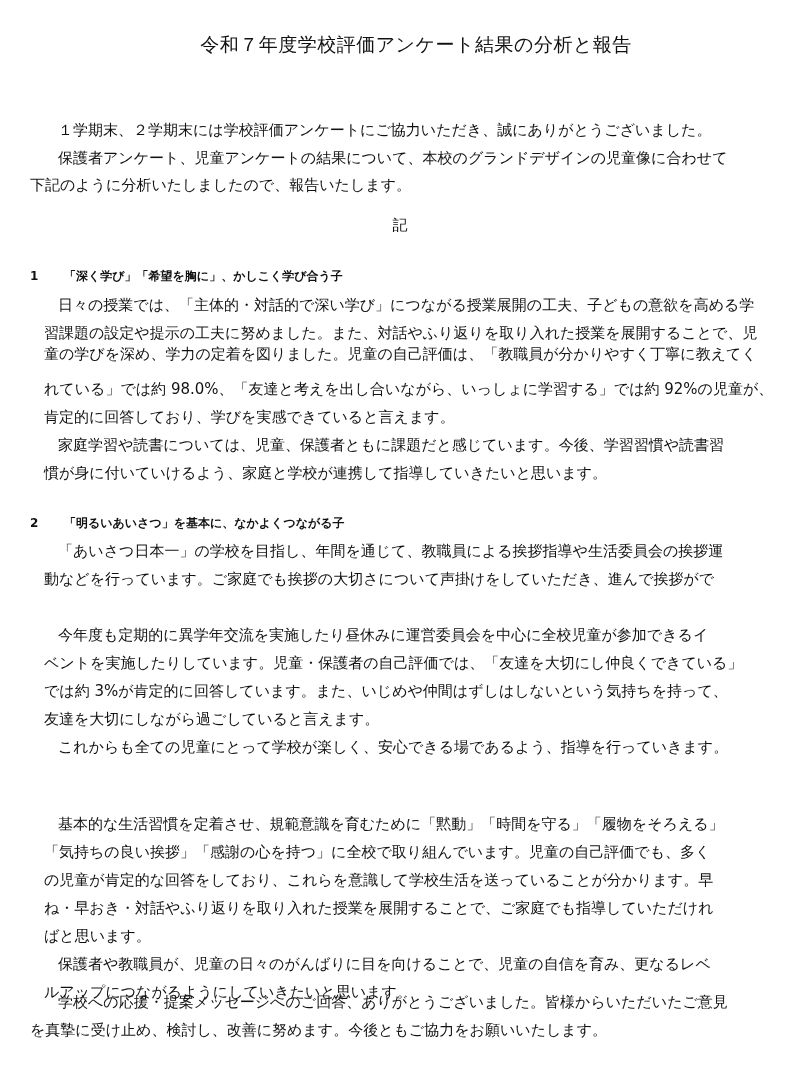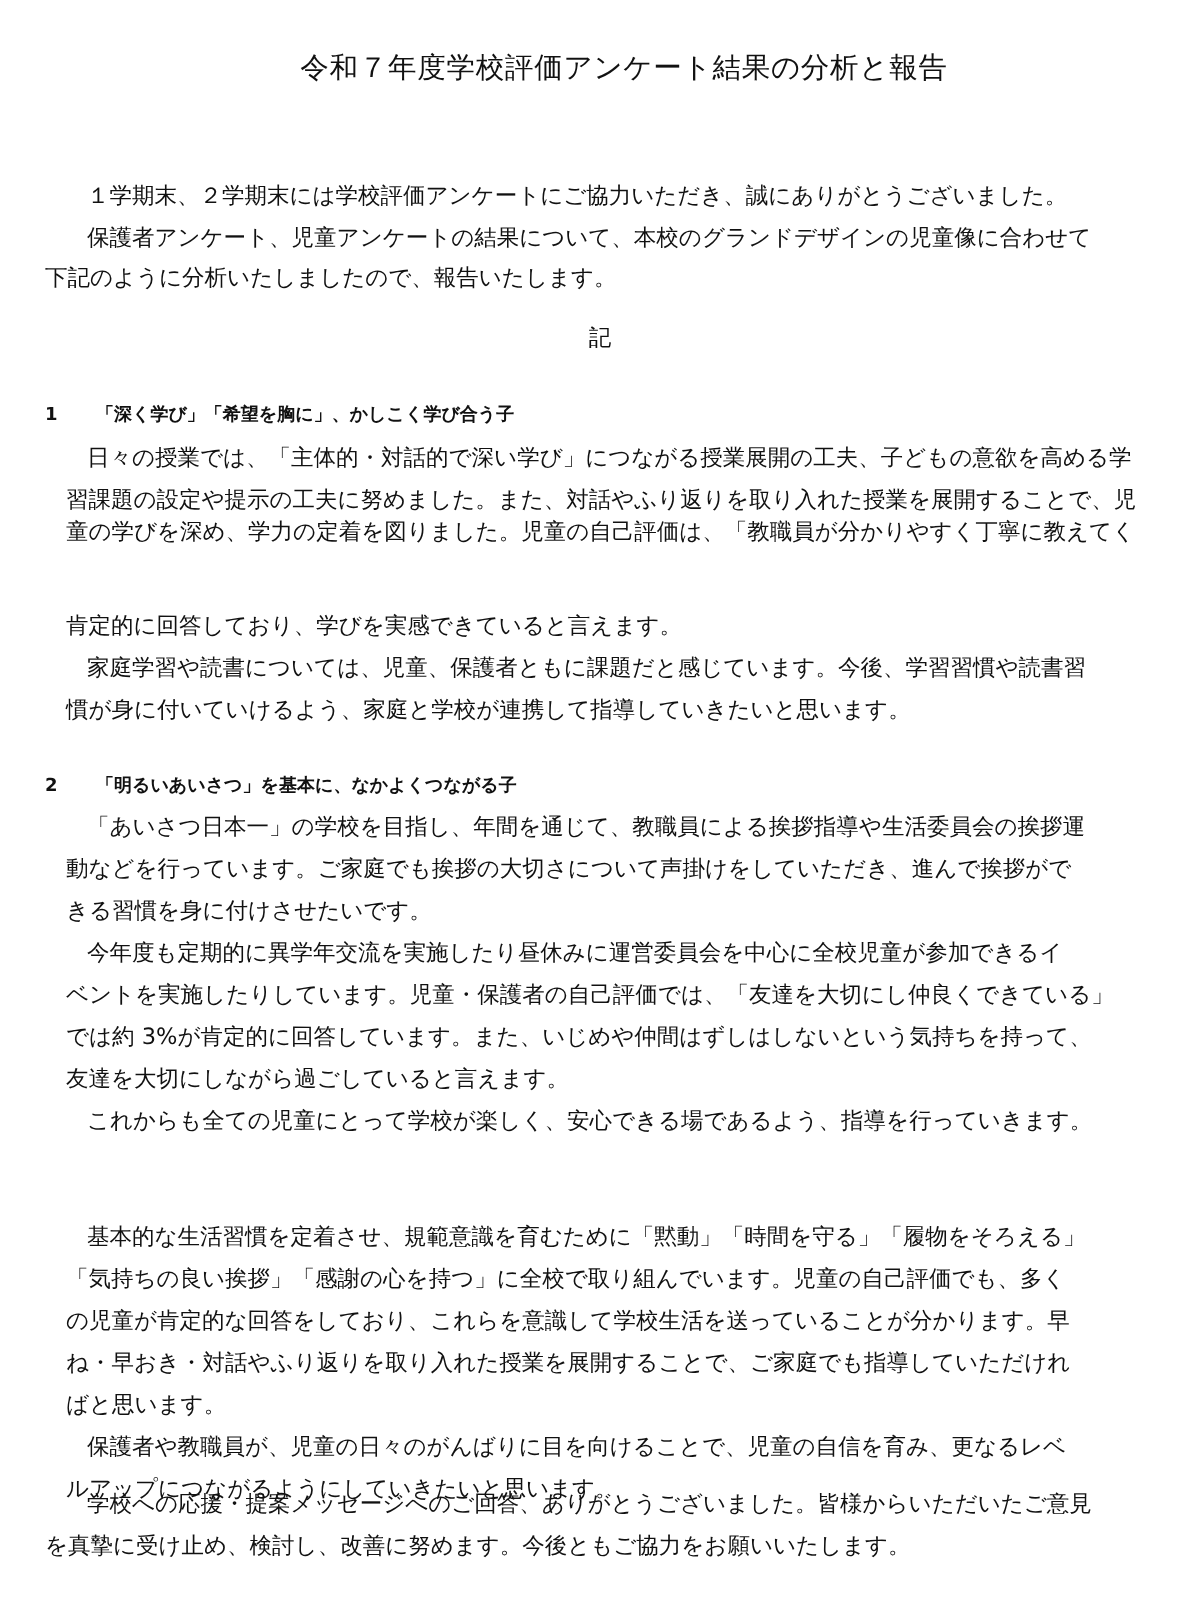--- a/index.html
+++ b/index.html
@@ -67,30 +67,30 @@
   <div class="line" style="top:175px;">下記のように分析いたしましたので、報告いたします。</div>
 
   <div class="line center" style="top:215px;">記</div>
 
   <div class="line heading" style="top:266px;">
     <span class="num">1</span><span>「深く学び」「希望を胸に」、かしこく学び合う子</span>
   </div>
   <div class="line indent-p" style="top:295px;">日々の授業では、「主体的・対話的で深い学び」につながる授業展開の工夫、子どもの意欲を高める学</div>
   <div class="line indent1" style="top:323px;">習課題の設定や提示の工夫に努めました。また、対話やふり返りを取り入れた授業を展開することで、児</div>
   <div class="line indent1" style="top:331px;margin-top:13px;">童の学びを深め、学力の定着を図りました。児童の自己評価は、「教職員が分かりやすく丁寧に教えてく</div>
+  <div class="line indent1" style="top:379px;">れている」では約 98.0%、「友達と考えを出し合いながら、いっしょに学習する」では約 92%の児童が、</div>
   <div class="line indent1" style="top:407px;">肯定的に回答しており、学びを実感できていると言えます。</div>
   <div class="line indent-p" style="top:435px;">家庭学習や読書については、児童、保護者ともに課題だと感じています。今後、学習習慣や読書習</div>
   <div class="line indent1" style="top:463px;">慣が身に付いていけるよう、家庭と学校が連携して指導していきたいと思います。</div>
 
   <div class="line heading" style="top:513px;">
     <span class="num">2</span><span>「明るいあいさつ」を基本に、なかよくつながる子</span>
   </div>
   <div class="line indent-p" style="top:541px;">「あいさつ日本一」の学校を目指し、年間を通じて、教職員による挨拶指導や生活委員会の挨拶運</div>
   <div class="line indent1" style="top:569px;">動などを行っています。ご家庭でも挨拶の大切さについて声掛けをしていただき、進んで挨拶がで</div>
-  <div class="line indent1" style="top:597px;">きる習慣を身に付けさせたいです。</div>
   <div class="line indent-p" style="top:625px;">今年度も定期的に異学年交流を実施したり昼休みに運営委員会を中心に全校児童が参加できるイ</div>
   <div class="line indent1" style="top:653px;">ベントを実施したりしています。児童・保護者の自己評価では、「友達を大切にし仲良くできている」</div>
   <div class="line indent1" style="top:681px;">では約 3%が肯定的に回答しています。また、いじめや仲間はずしはしないという気持ちを持って、</div>
   <div class="line indent1" style="top:709px;">友達を大切にしながら過ごしていると言えます。</div>
   <div class="line indent-p" style="top:737px;">これからも全ての児童にとって学校が楽しく、安心できる場であるよう、指導を行っていきます。</div>
 
   <div class="line indent-p" style="top:814px;">基本的な生活習慣を定着させ、規範意識を育むために「黙動」「時間を守る」「履物をそろえる」</div>
   <div class="line indent1" style="top:842px;">「気持ちの良い挨拶」「感謝の心を持つ」に全校で取り組んでいます。児童の自己評価でも、多く</div>
   <div class="line indent1" style="top:870px;">の児童が肯定的な回答をしており、これらを意識して学校生活を送っていることが分かります。早</div>
   <div class="line indent1" style="top:898px;">ね・早おき・対話やふり返りを取り入れた授業を展開することで、ご家庭でも指導していただけれ</div>

